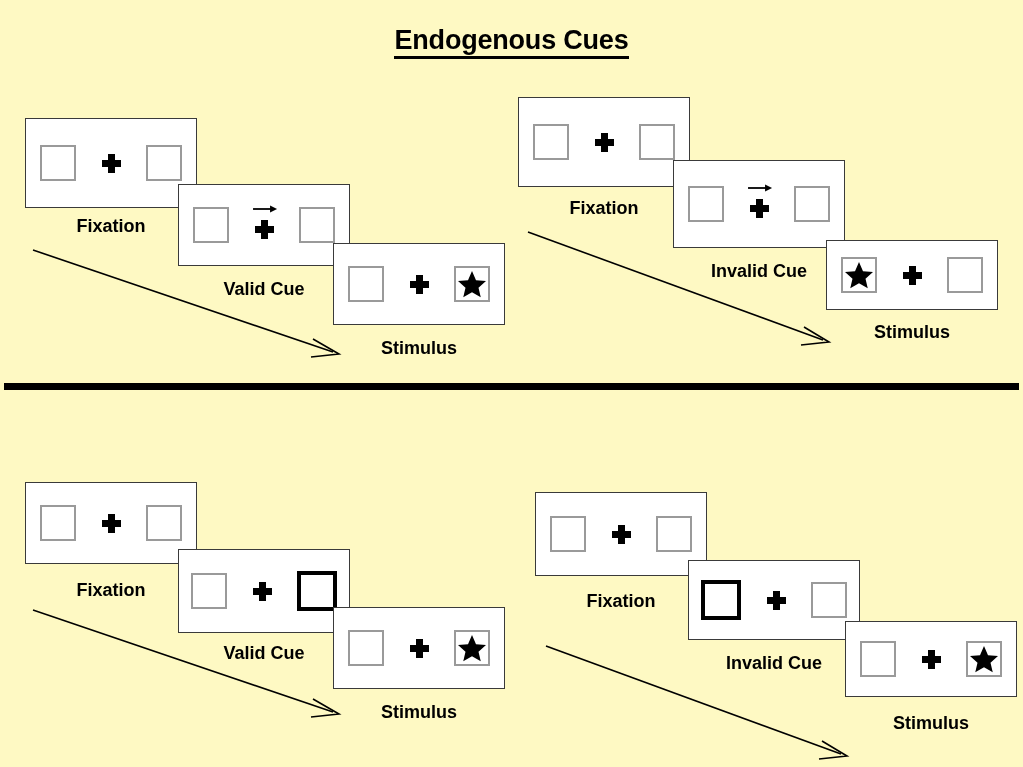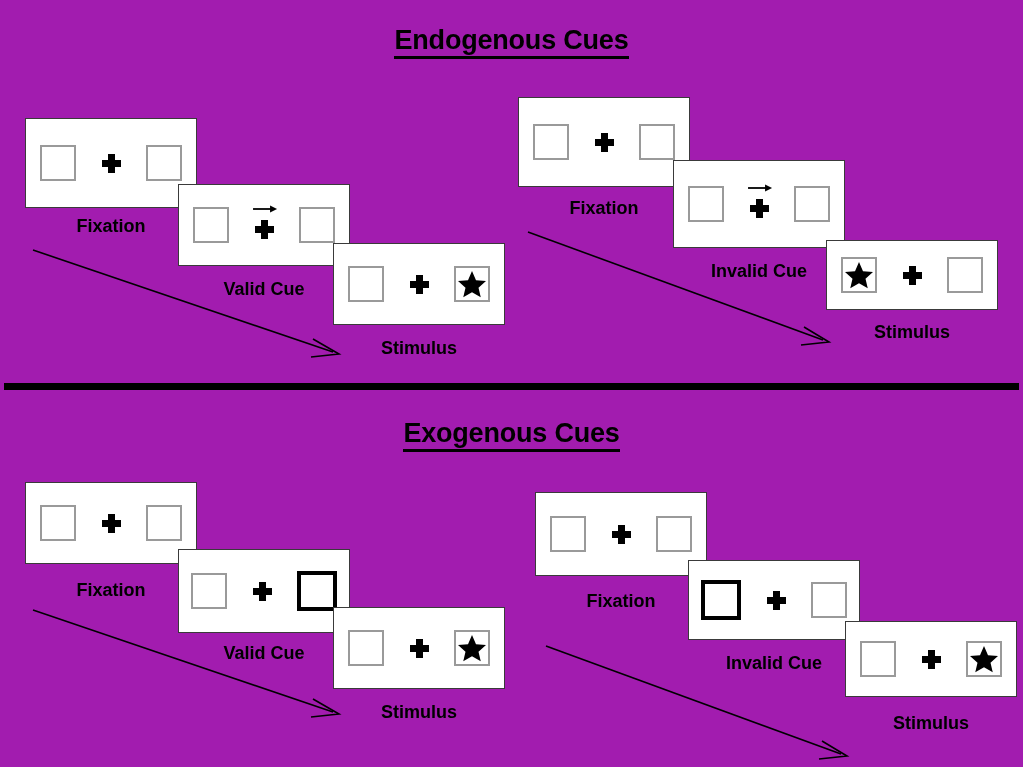--- a/index.html
+++ b/index.html
@@ -7,21 +7,21 @@
     padding: 0;
     background: #ffffff;
   }
   body {
     font-family: "Liberation Sans", sans-serif;
   }
   #canvas {
     position: relative;
     width: 1023px;
     height: 767px;
-    background: #a21caf;
+    background: #fef9c3;
     overflow: hidden;
   }
 
   
   .section-title {
     position: absolute;
     width: 100%;
     left: 0;
     text-align: center;
     font-size: 27px;
@@ -241,23 +241,20 @@
   </div>
   <div class="caption" style="left:826px; top:322px; width:172px;">Stimulus</div>
 
   <svg class="timeline-arrow" style="left:520px; top:224px; width:320px; height:128px;" viewBox="0 0 320 128">
     <line x1="8" y1="8" x2="303" y2="116" stroke="#000" stroke-width="1.6"></line>
     <path d="M284 103 L309 118 L281 121" fill="none" stroke="#000" stroke-width="1.6"></path>
   </svg>
 
   <div class="divider" style="top:383px;"></div>
 
-  <div class="section-title" style="top:418px;">
-    <span>Exogenous Cues</span>
-  </div>
 
   <div class="frame" style="left:25px; top:482px; width:172px; height:82px;">
     <div class="frame-inner">
       <div class="box"></div>
       <div class="center-slot">
         <div class="plus"></div>
       </div>
       <div class="box"></div>
     </div>
   </div>

